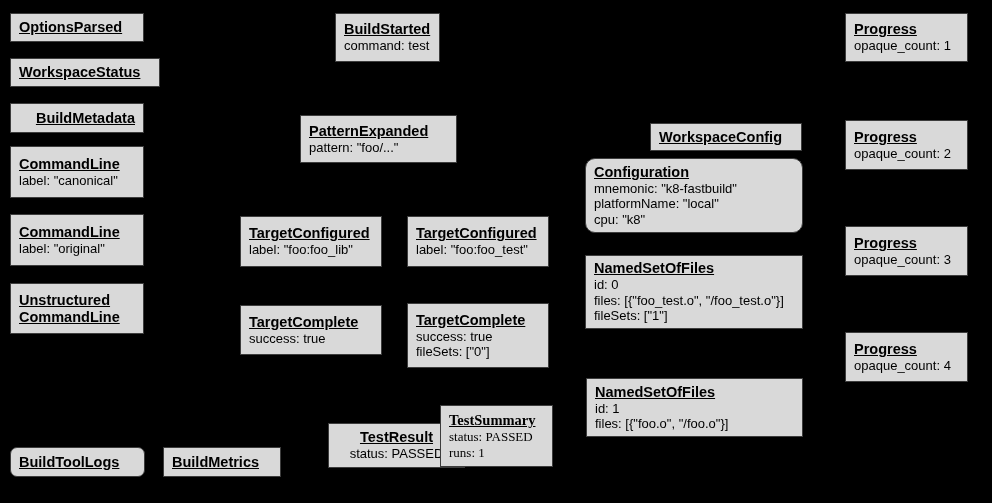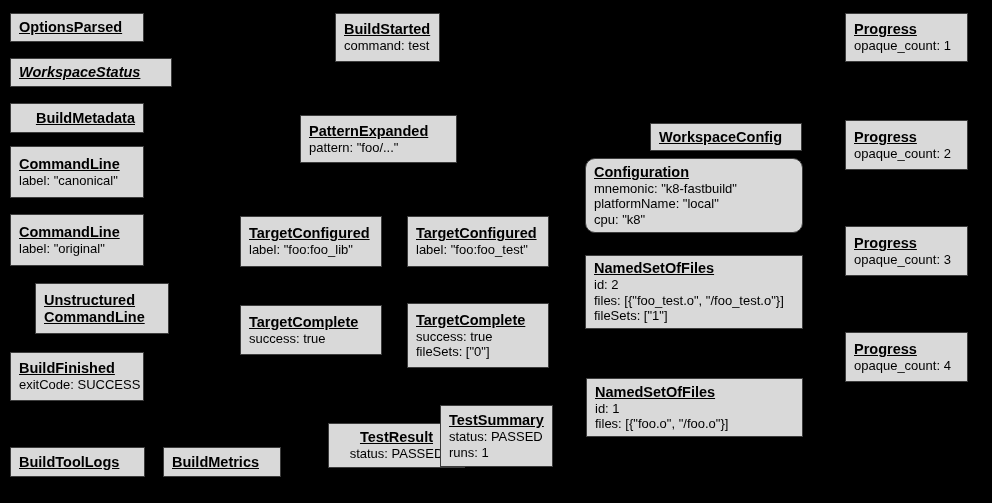--- a/index.html
+++ b/index.html
@@ -47,43 +47,39 @@
     white-space: nowrap;
   }
 </style>
 </head>
 <body>
 
 <div id="canvas">
     <div class="event-box" style="left: 10px; top: 13px; width: 134px; height: 29px;">
       <div class="event-title"><span class="u">OptionsParsed</span></div>
     </div>
-    <div class="event-box" style="left: 10px; top: 58px; width: 162px; height: 29px; font-style: italic;">
+    <div class="event-box" style="left: 10px; top: 58px; width: 150px; height: 29px;">
       <div class="event-title"><span class="u">WorkspaceStatus</span></div>
     </div>
     <div class="event-box" style="left: 10px; top: 103px; width: 134px; height: 30px; text-align: right;">
       <div class="event-title"><span class="u">BuildMetadata</span></div>
     </div>
     <div class="event-box" style="left: 10px; top: 146px; width: 134px; height: 52px;">
       <div class="event-title"><span class="u">CommandLine</span></div>
       <div class="event-line">label: "canonical"</div>
     </div>
     <div class="event-box" style="left: 10px; top: 214px; width: 134px; height: 52px;">
       <div class="event-title"><span class="u">CommandLine</span></div>
       <div class="event-line">label: "original"</div>
     </div>
-    <div class="event-box" style="left: 10px; top: 283px; width: 134px; height: 51px; margin-left: 25px;">
+    <div class="event-box" style="left: 10px; top: 283px; width: 134px; height: 51px;">
       <div class="event-title"><span class="u">Unstructured</span></div>
       <div class="event-title"><span class="u">CommandLine</span></div>
     </div>
-    <div class="event-box" style="left: 10px; top: 352px; width: 134px; height: 49px;">
-      <div class="event-title"><span class="u">BuildFinished</span></div>
-      <div class="event-line">exitCode: SUCCESS</div>
-    </div>
-    <div class="event-box" style="left: 10px; top: 447px; width: 135px; height: 30px;">
+    <div class="event-box" style="left: 10px; top: 447px; width: 135px; height: 30px; border-radius: 7px;">
       <div class="event-title"><span class="u">BuildToolLogs</span></div>
     </div>
     <div class="event-box" style="left: 163px; top: 447px; width: 118px; height: 30px;">
       <div class="event-title"><span class="u">BuildMetrics</span></div>
     </div>
     <div class="event-box" style="left: 300px; top: 13px; width: 105px; height: 49px; margin-left: 35px;">
       <div class="event-title"><span class="u">BuildStarted</span></div>
       <div class="event-line">command: test</div>
     </div>
     <div class="event-box" style="left: 300px; top: 115px; width: 157px; height: 48px;">
@@ -104,37 +100,37 @@
     </div>
     <div class="event-box" style="left: 407px; top: 303px; width: 142px; height: 65px;">
       <div class="event-title"><span class="u">TargetComplete</span></div>
       <div class="event-line">success: true</div>
       <div class="event-line">fileSets: ["0"]</div>
     </div>
     <div class="event-box" style="left: 328px; top: 423px; width: 137px; height: 45px; text-align: center;">
       <div class="event-title"><span class="u">TestResult</span></div>
       <div class="event-line">status: PASSED</div>
     </div>
-    <div class="event-box" style="left: 440px; top: 405px; width: 113px; height: 62px;">
+    <div class="event-box" style="left: 440px; top: 405px; width: 113px; height: 62px; font-family: Liberation Serif, serif;">
       <div class="event-title"><span class="u">TestSummary</span></div>
       <div class="event-line">status: PASSED</div>
       <div class="event-line">runs: 1</div>
     </div>
     <div class="event-box" style="left: 650px; top: 75px; width: 152px; height: 28px; margin-top: 48px;">
       <div class="event-title"><span class="u">WorkspaceConfig</span></div>
     </div>
     <div class="event-box" style="left: 585px; top: 158px; width: 218px; height: 75px; border-radius: 10px;">
       <div class="event-title"><span class="u">Configuration</span></div>
       <div class="event-line">mnemonic: "k8-fastbuild"</div>
       <div class="event-line">platformName: "local"</div>
       <div class="event-line">cpu: "k8"</div>
     </div>
     <div class="event-box" style="left: 585px; top: 255px; width: 218px; height: 74px;">
       <div class="event-title"><span class="u">NamedSetOfFiles</span></div>
-      <div class="event-line">id: 2</div>
+      <div class="event-line">id: 0</div>
       <div class="event-line">files: [{"foo_test.o", "/foo_test.o"}]</div>
       <div class="event-line">fileSets: ["1"]</div>
     </div>
     <div class="event-box" style="left: 586px; top: 378px; width: 217px; height: 59px;">
       <div class="event-title"><span class="u">NamedSetOfFiles</span></div>
       <div class="event-line">id: 1</div>
       <div class="event-line">files: [{"foo.o", "/foo.o"}]</div>
     </div>
     <div class="event-box" style="left: 845px; top: 13px; width: 123px; height: 49px;">
       <div class="event-title"><span class="u">Progress</span></div>

